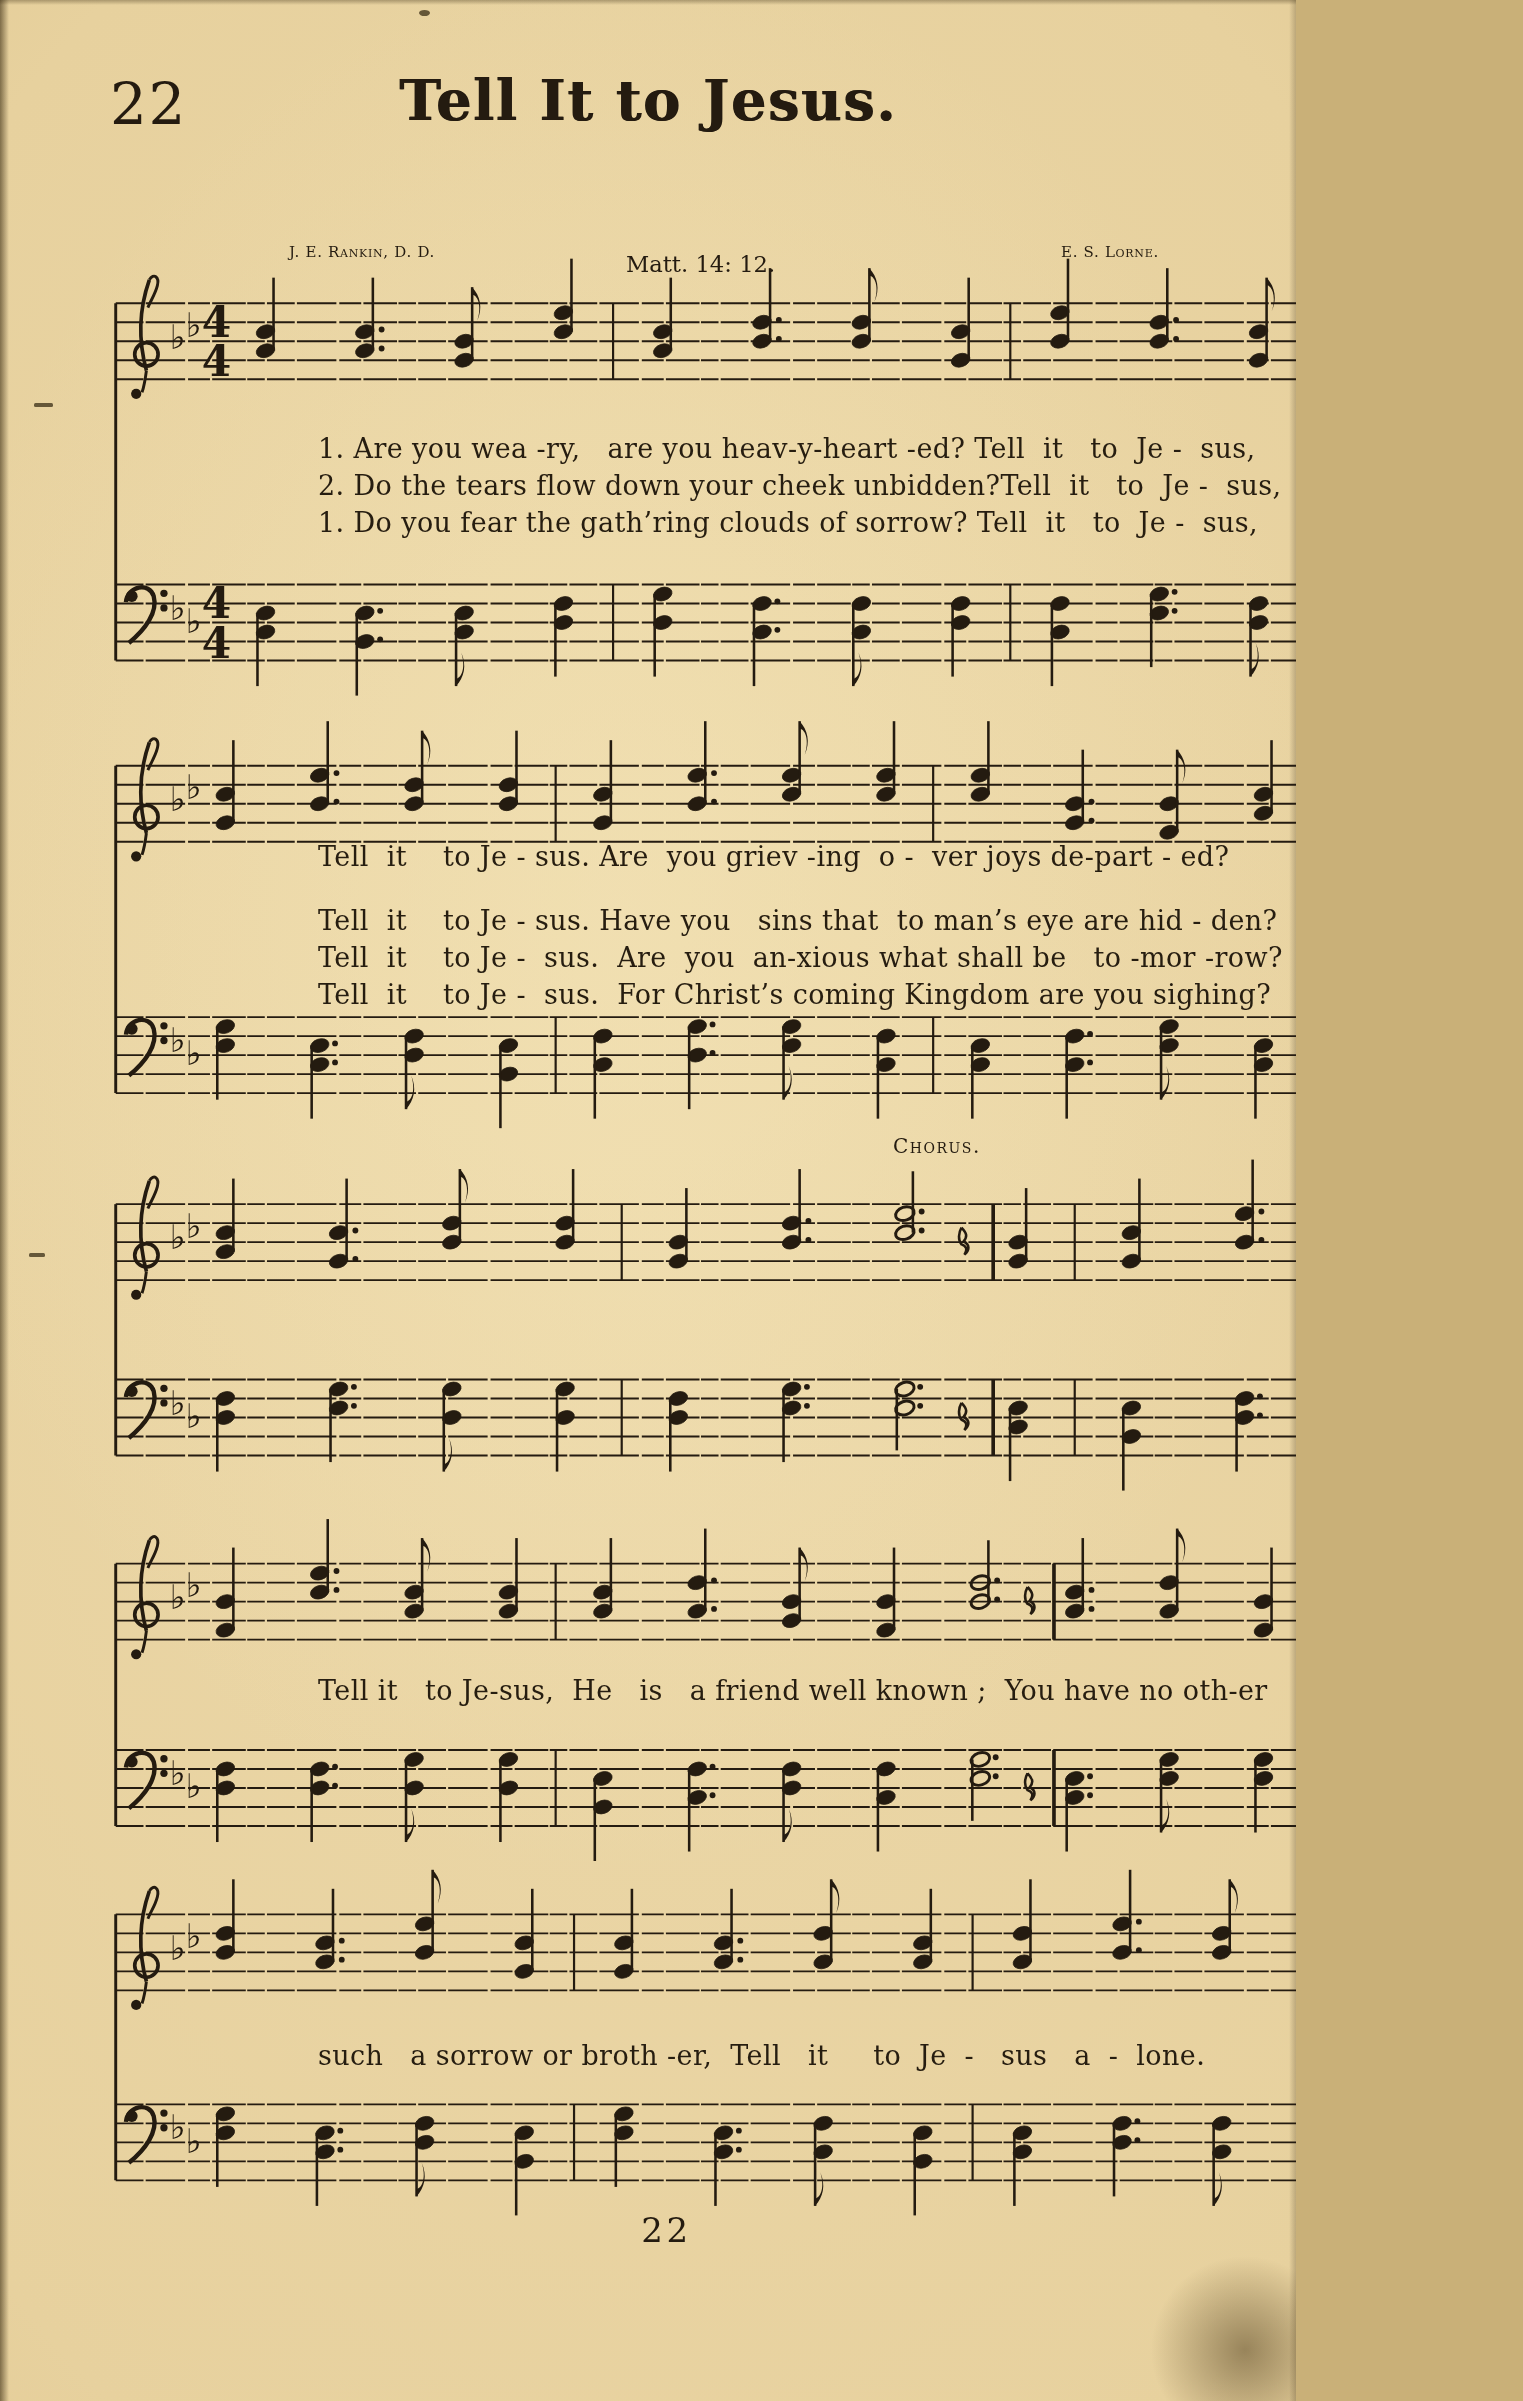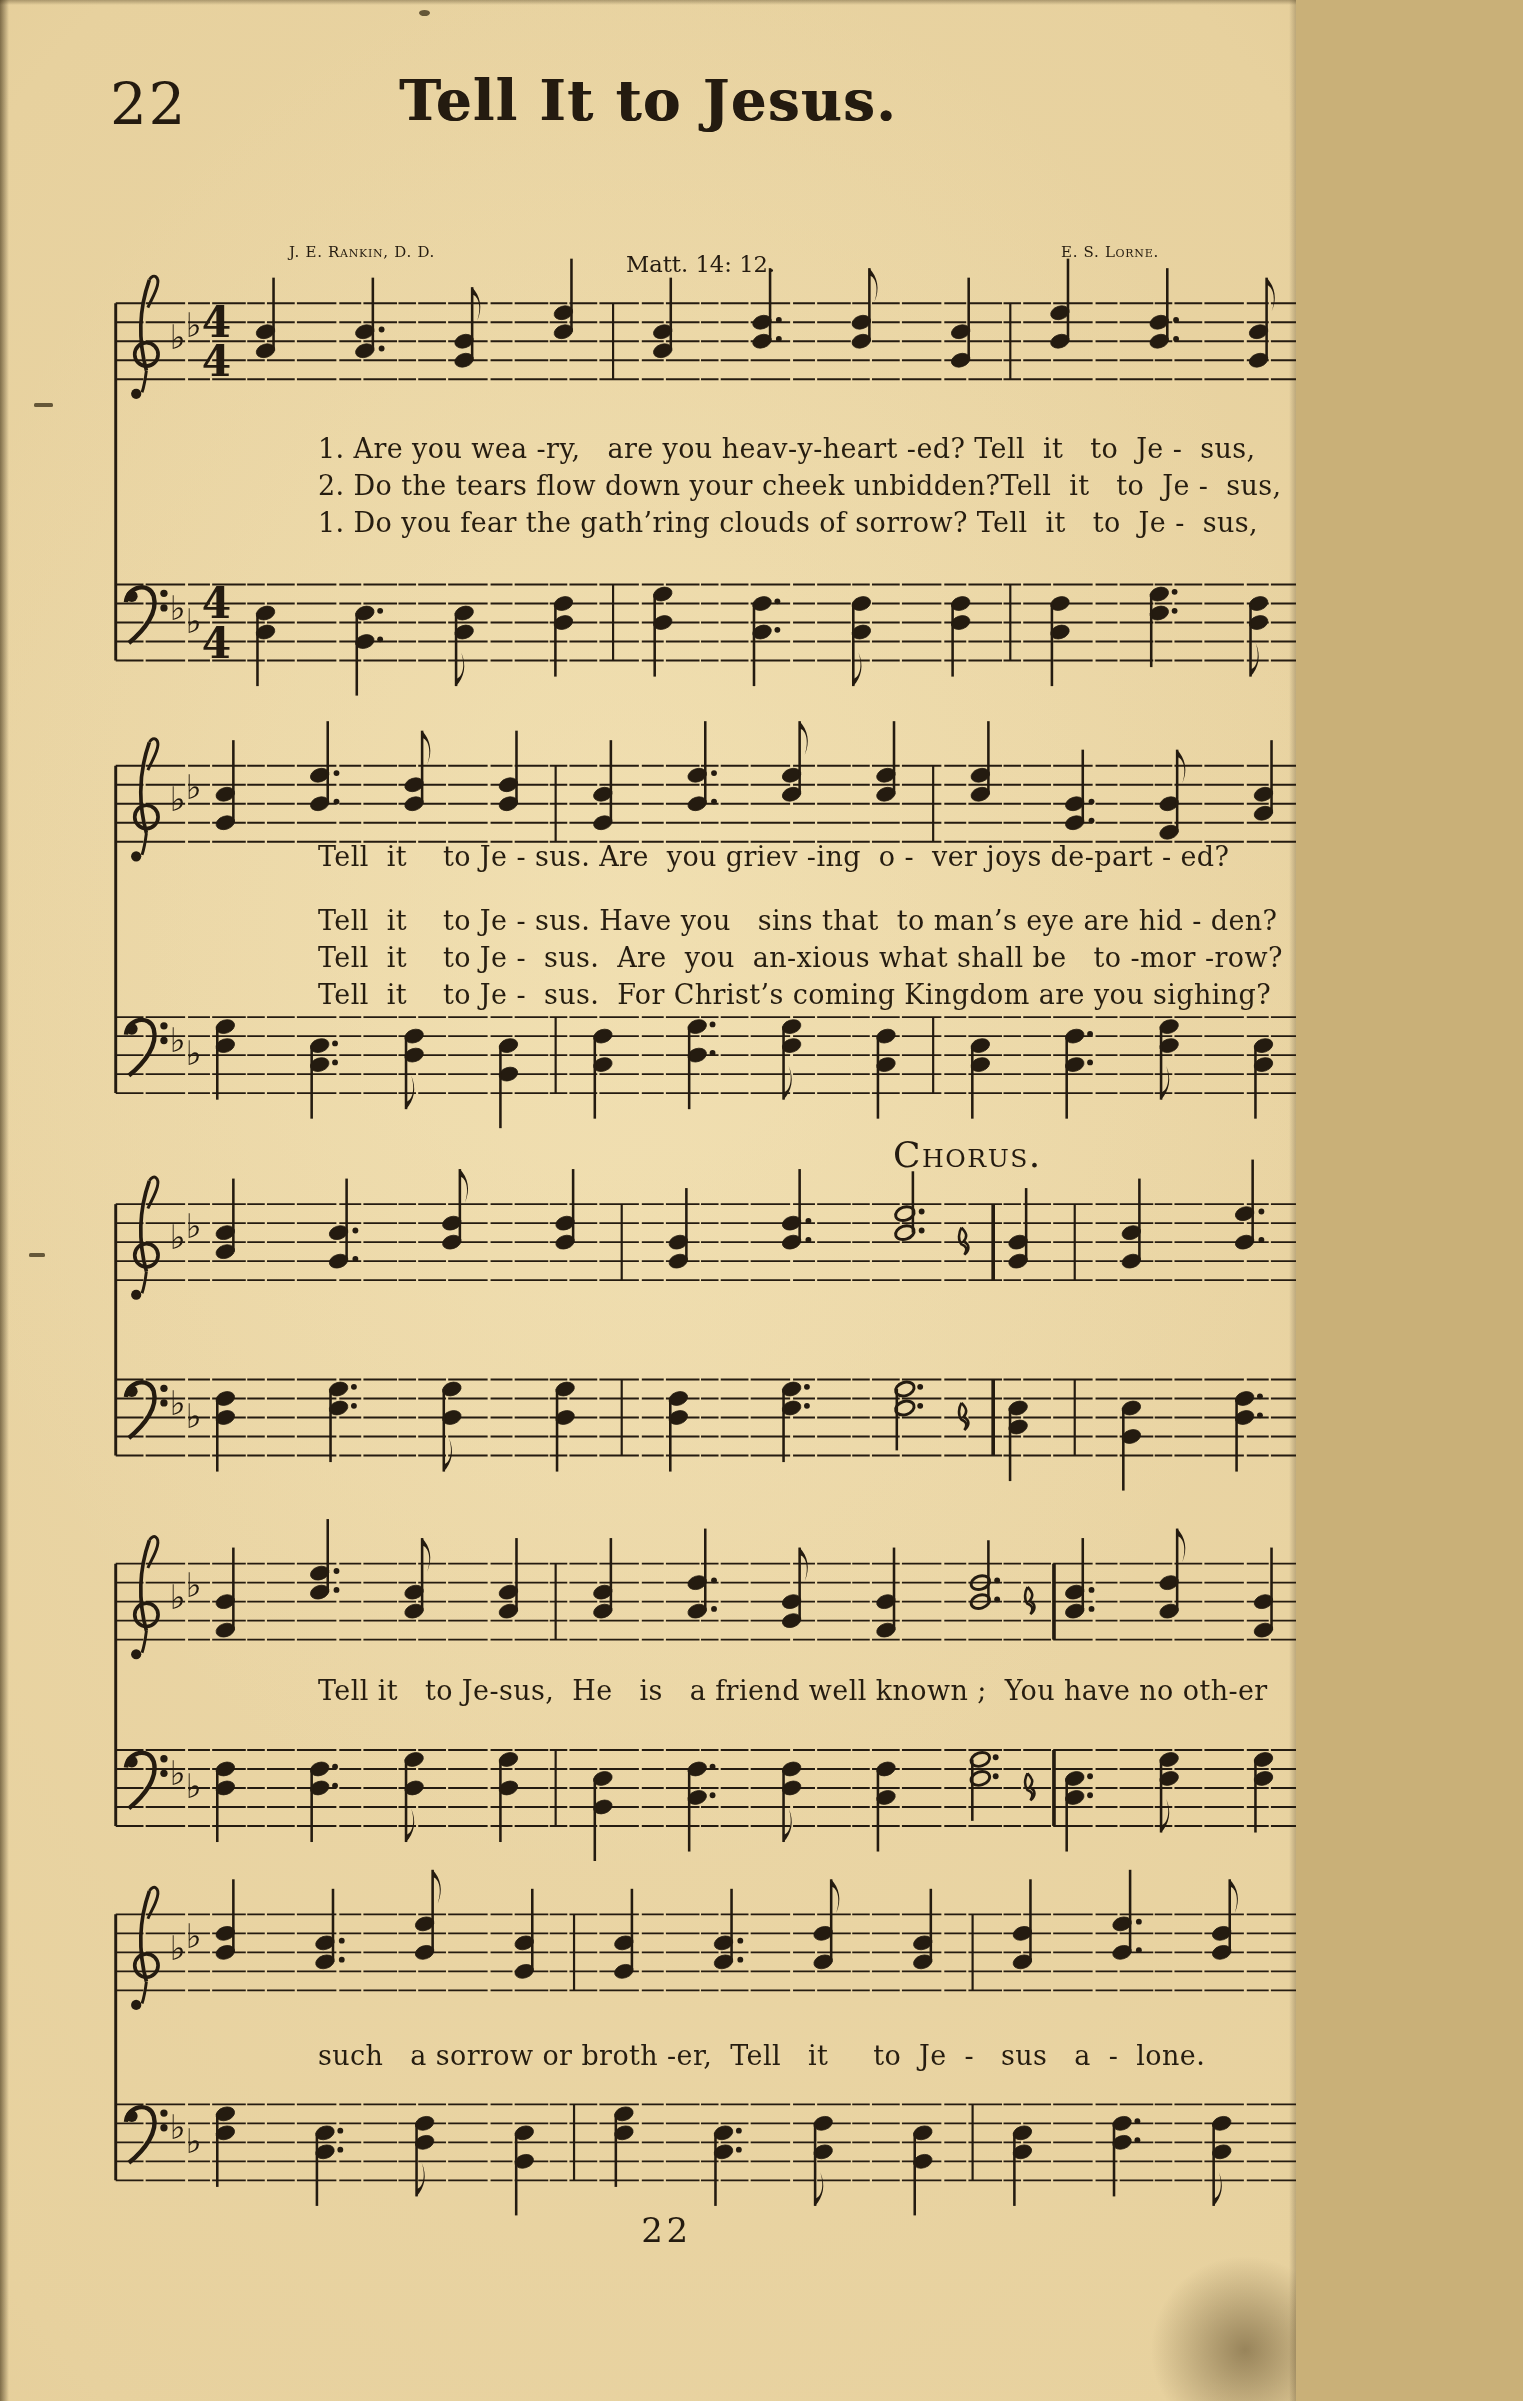--- a/index.html
+++ b/index.html
@@ -25,21 +25,21 @@
 
   .pagenum-top{position:absolute;left:110px;top:70px;font-size:58px;letter-spacing:1.5px;}
   .title{position:absolute;left:0;right:0;top:67px;text-align:center;
     font-size:56px;font-weight:bold;letter-spacing:1.5px;
     text-shadow:0.7px 0 0 #241b10;}
   .credit{position:absolute;font-size:15px;font-variant:small-caps;letter-spacing:0.7px;}
   .scripture{position:absolute;font-size:22.7px;}
 
   .lyr{position:absolute;left:318px;white-space:pre;font-size:27px;line-height:37px;
     letter-spacing:0.4px;color:#261d10;}
-  .chorus-label{position:absolute;left:893px;top:1134px;font-size:36px;
+  .chorus-label{position:absolute;left:893px;top:1134px;font-size:20px;
     font-variant:small-caps;letter-spacing:1.5px;}
   .pagenum-bottom{position:absolute;left:0;right:0;top:2210px;text-align:center;
     font-size:34px;letter-spacing:3.7px;padding-left:37px;}
   svg.music{position:absolute;left:0;top:0;}
 </style>
 </head>
 <body>
 
 <div class="page">
 

